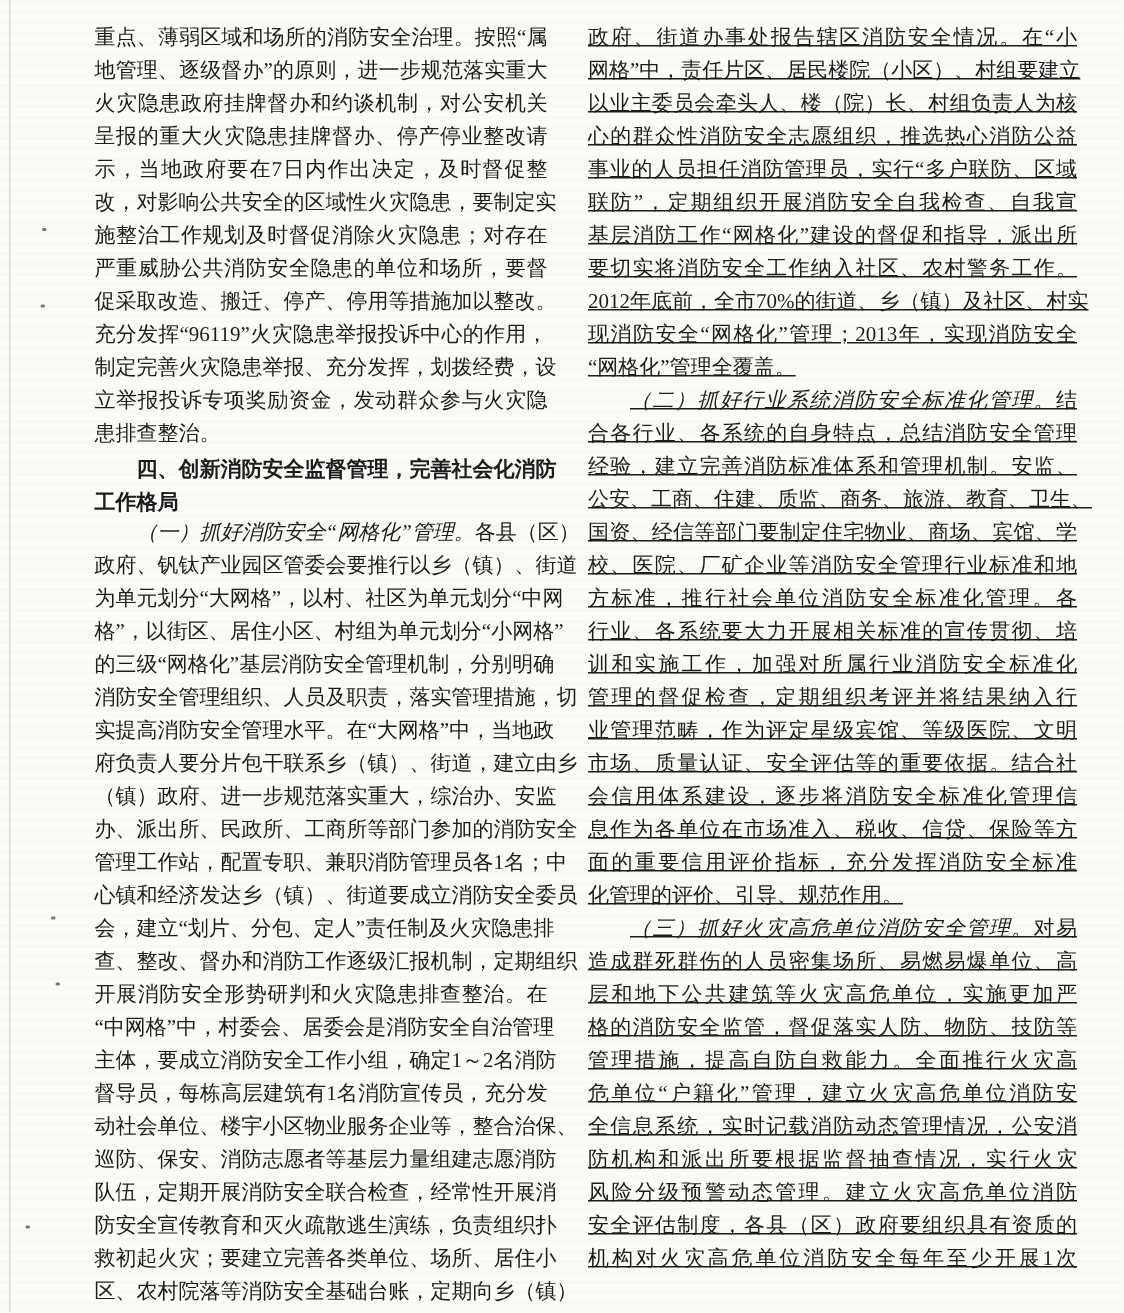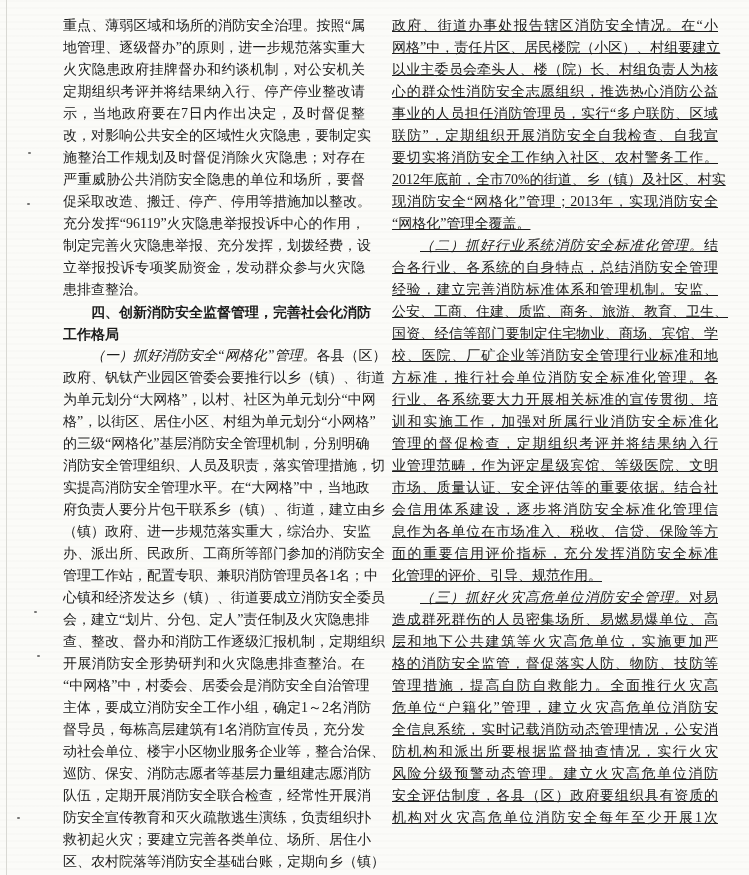--- a/index.html
+++ b/index.html
@@ -62,21 +62,21 @@
 </style>
 </head>
 <body style="background: rgb(251, 251, 248); color: rgb(28, 28, 28);">
 
 <div class="page">
   <div class="edge" style="background: rgb(216, 216, 211);"></div>
   <div class="col col-left">
       <div class="line"><span>重点、薄弱区域和场所的消防安全治理。按照“属</span></div>
       <div class="line"><span>地管理、逐级督办”的原则，进一步规范落实重大</span></div>
       <div class="line"><span>火灾隐患政府挂牌督办和约谈机制，对公安机关</span></div>
-      <div class="line"><span>定期组织考评并将结果纳入行、停产停业整改请</span></div>
+      <div class="line"><span>呈报的重大火灾隐患挂牌督办、停产停业整改请</span></div>
       <div class="line"><span>示，当地政府要在7日内作出决定，及时督促整</span></div>
       <div class="line"><span>改，对影响公共安全的区域性火灾隐患，要制定实</span></div>
       <div class="line"><span>施整治工作规划及时督促消除火灾隐患；对存在</span></div>
       <div class="line"><span>严重威胁公共消防安全隐患的单位和场所，要督</span></div>
       <div class="line"><span>促采取改造、搬迁、停产、停用等措施加以整改。</span></div>
       <div class="line"><span>充分发挥“96119”火灾隐患举报投诉中心的作用，</span></div>
       <div class="line"><span>制定完善火灾隐患举报、充分发挥，划拨经费，设</span></div>
       <div class="line"><span>立举报投诉专项奖励资金，发动群众参与火灾隐</span></div>
       <div class="line end"><span>患排查整治。</span></div>
       <div class="line ind"><span class="hei">四、创新消防安全监督管理，完善社会化消防</span></div>
@@ -106,20 +106,21 @@
       <div class="line"><span>救初起火灾；要建立完善各类单位、场所、居住小</span></div>
       <div class="line"><span>区、农村院落等消防安全基础台账，定期向乡（镇）</span></div>
     </div>
   <div class="col col-right">
       <div class="line"><span>政府、街道办事处报告辖区消防安全情况。在“小</span></div>
       <div class="line"><span>网格”中，责任片区、居民楼院（小区）、村组要建立</span></div>
       <div class="line"><span>以业主委员会牵头人、楼（院）长、村组负责人为核</span></div>
       <div class="line"><span>心的群众性消防安全志愿组织，推选热心消防公益</span></div>
       <div class="line"><span>事业的人员担任消防管理员，实行“多户联防、区域</span></div>
       <div class="line"><span>联防”，定期组织开展消防安全自我检查、自我宣</span></div>
+      <div class="line"><span>基层消防工作“网格化”建设的督促和指导，派出所</span></div>
       <div class="line"><span>要切实将消防安全工作纳入社区、农村警务工作。</span></div>
       <div class="line"><span>2012年底前，全市70%的街道、乡（镇）及社区、村实</span></div>
       <div class="line"><span>现消防安全“网格化”管理；2013年，实现消防安全</span></div>
       <div class="line end"><span>“网格化”管理全覆盖。</span></div>
       <div class="line ind"><span class="kai">（二）抓好行业系统消防安全标准化管理。</span><span>结</span></div>
       <div class="line"><span>合各行业、各系统的自身特点，总结消防安全管理</span></div>
       <div class="line"><span>经验，建立完善消防标准体系和管理机制。安监、</span></div>
       <div class="line"><span>公安、工商、住建、质监、商务、旅游、教育、卫生、</span></div>
       <div class="line"><span>国资、经信等部门要制定住宅物业、商场、宾馆、学</span></div>
       <div class="line"><span>校、医院、厂矿企业等消防安全管理行业标准和地</span></div>

